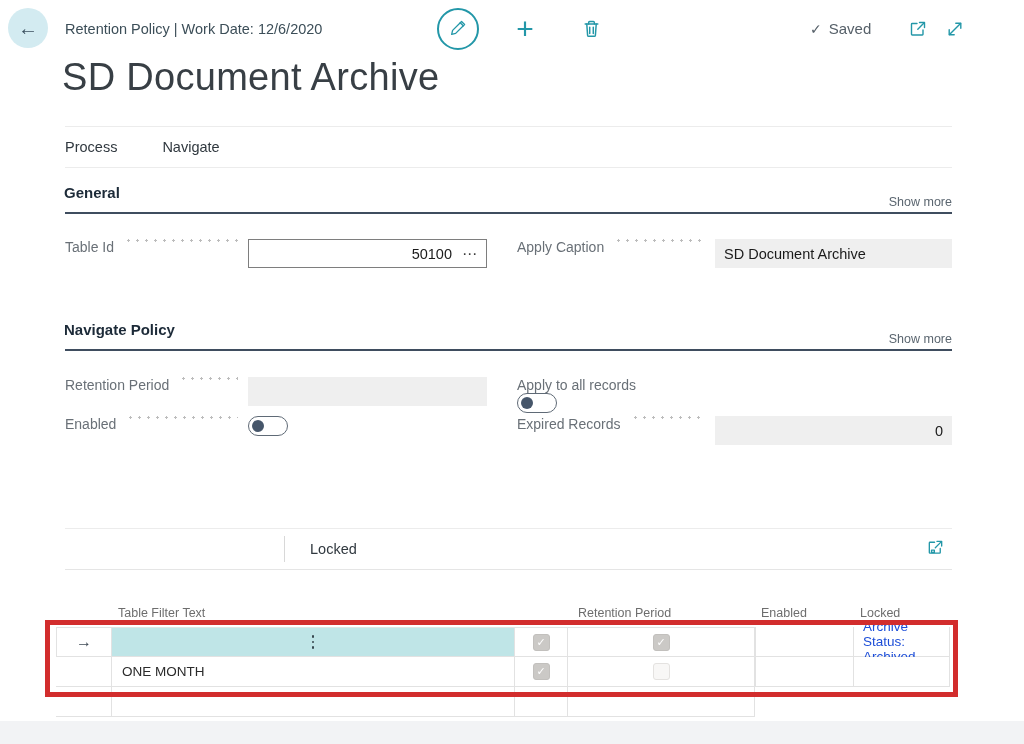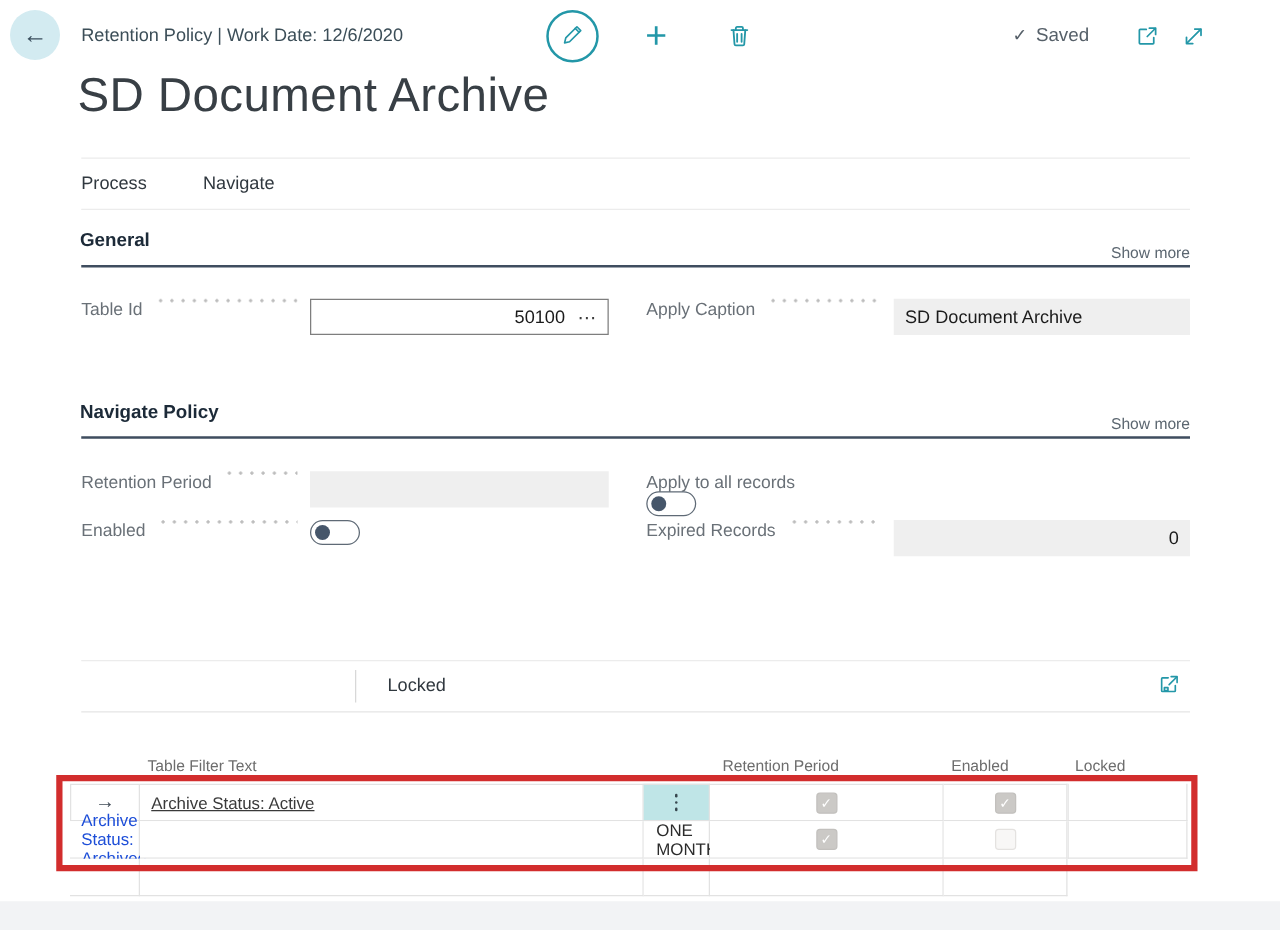--- a/index.html
+++ b/index.html
@@ -236,23 +236,20 @@
     <div class="hcell"></div>
     <div class="hcell pad">Table Filter Text</div>
     <div class="hcell"></div>
     <div class="hcell pad-lg">Retention Period</div>
     <div class="hcell pad">Enabled</div>
     <div class="hcell pad">Locked</div>
 
     <div class="cell first marker row-top" style="border-top:1px solid #e2e2e2;">
       <span>→</span>
     </div>
-    <div class="cell link-cell" style="border-top:1px solid #e2e2e2;">
-      <a data-selected="true">Archive Status: Active</a>
-    </div>
     <div class="cell dots-cell dots-active" style="border-top:1px solid #e2e2e2;">
       <button class="dots-btn">
           <i></i>
           <i></i>
           <i></i>
         </button>
     </div>
     <div class="cell cbx-cell" style="border-top:1px solid #e2e2e2;">
       <span class="cbx" data-state="checked"></span>
     </div>

